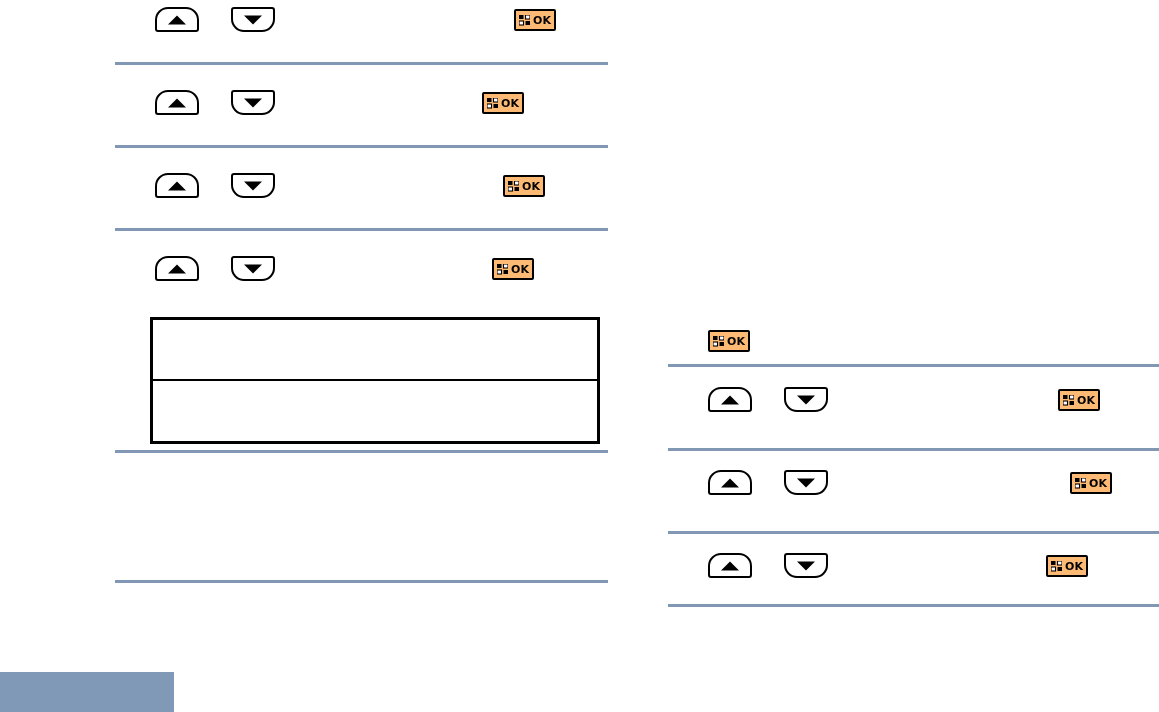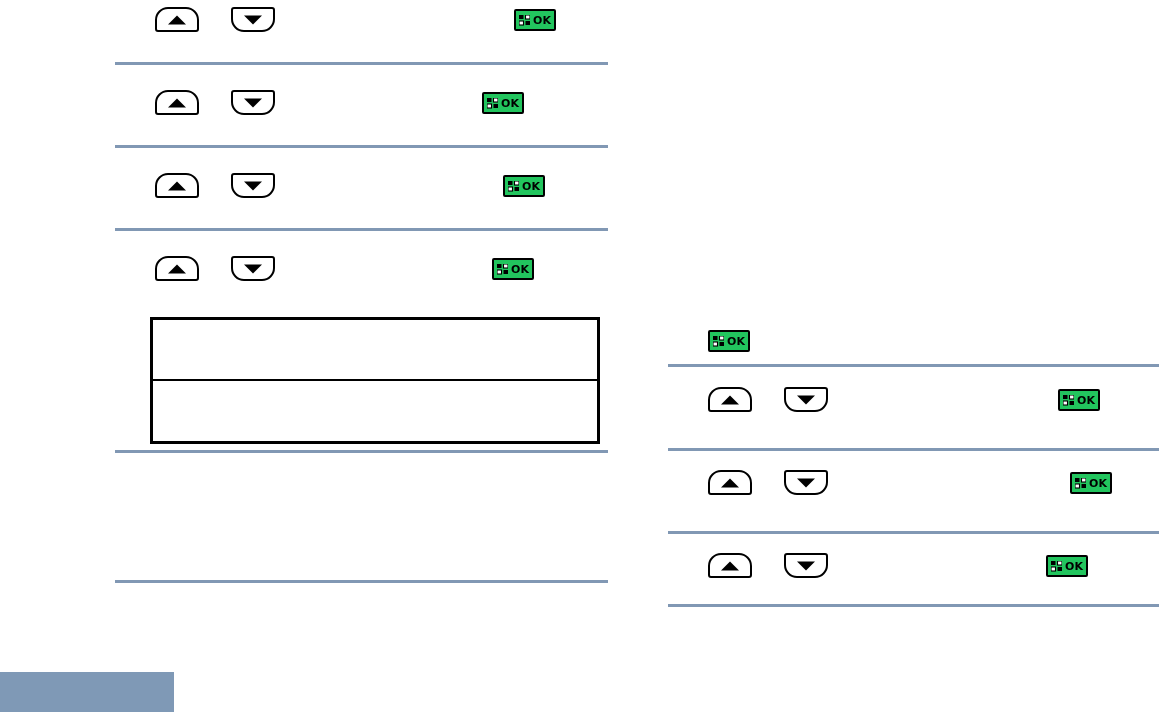--- a/index.html
+++ b/index.html
@@ -83,21 +83,21 @@
     border-right: 9px solid transparent;
     border-top: 9px solid #000000;
   }
 
   
   .okkey {
     position: absolute;
     height: 22px;
     box-sizing: border-box;
     border: 2px solid #000000;
-    background: #22c55e;
+    background: #fdba74;
     border-radius: 2px;
     display: flex;
     align-items: center;
     padding: 0 3px 0 3px;
     gap: 3px;
   }
   .okkey .menu-glyph {
     display: block;
     width: 11px;
     height: 11px;

